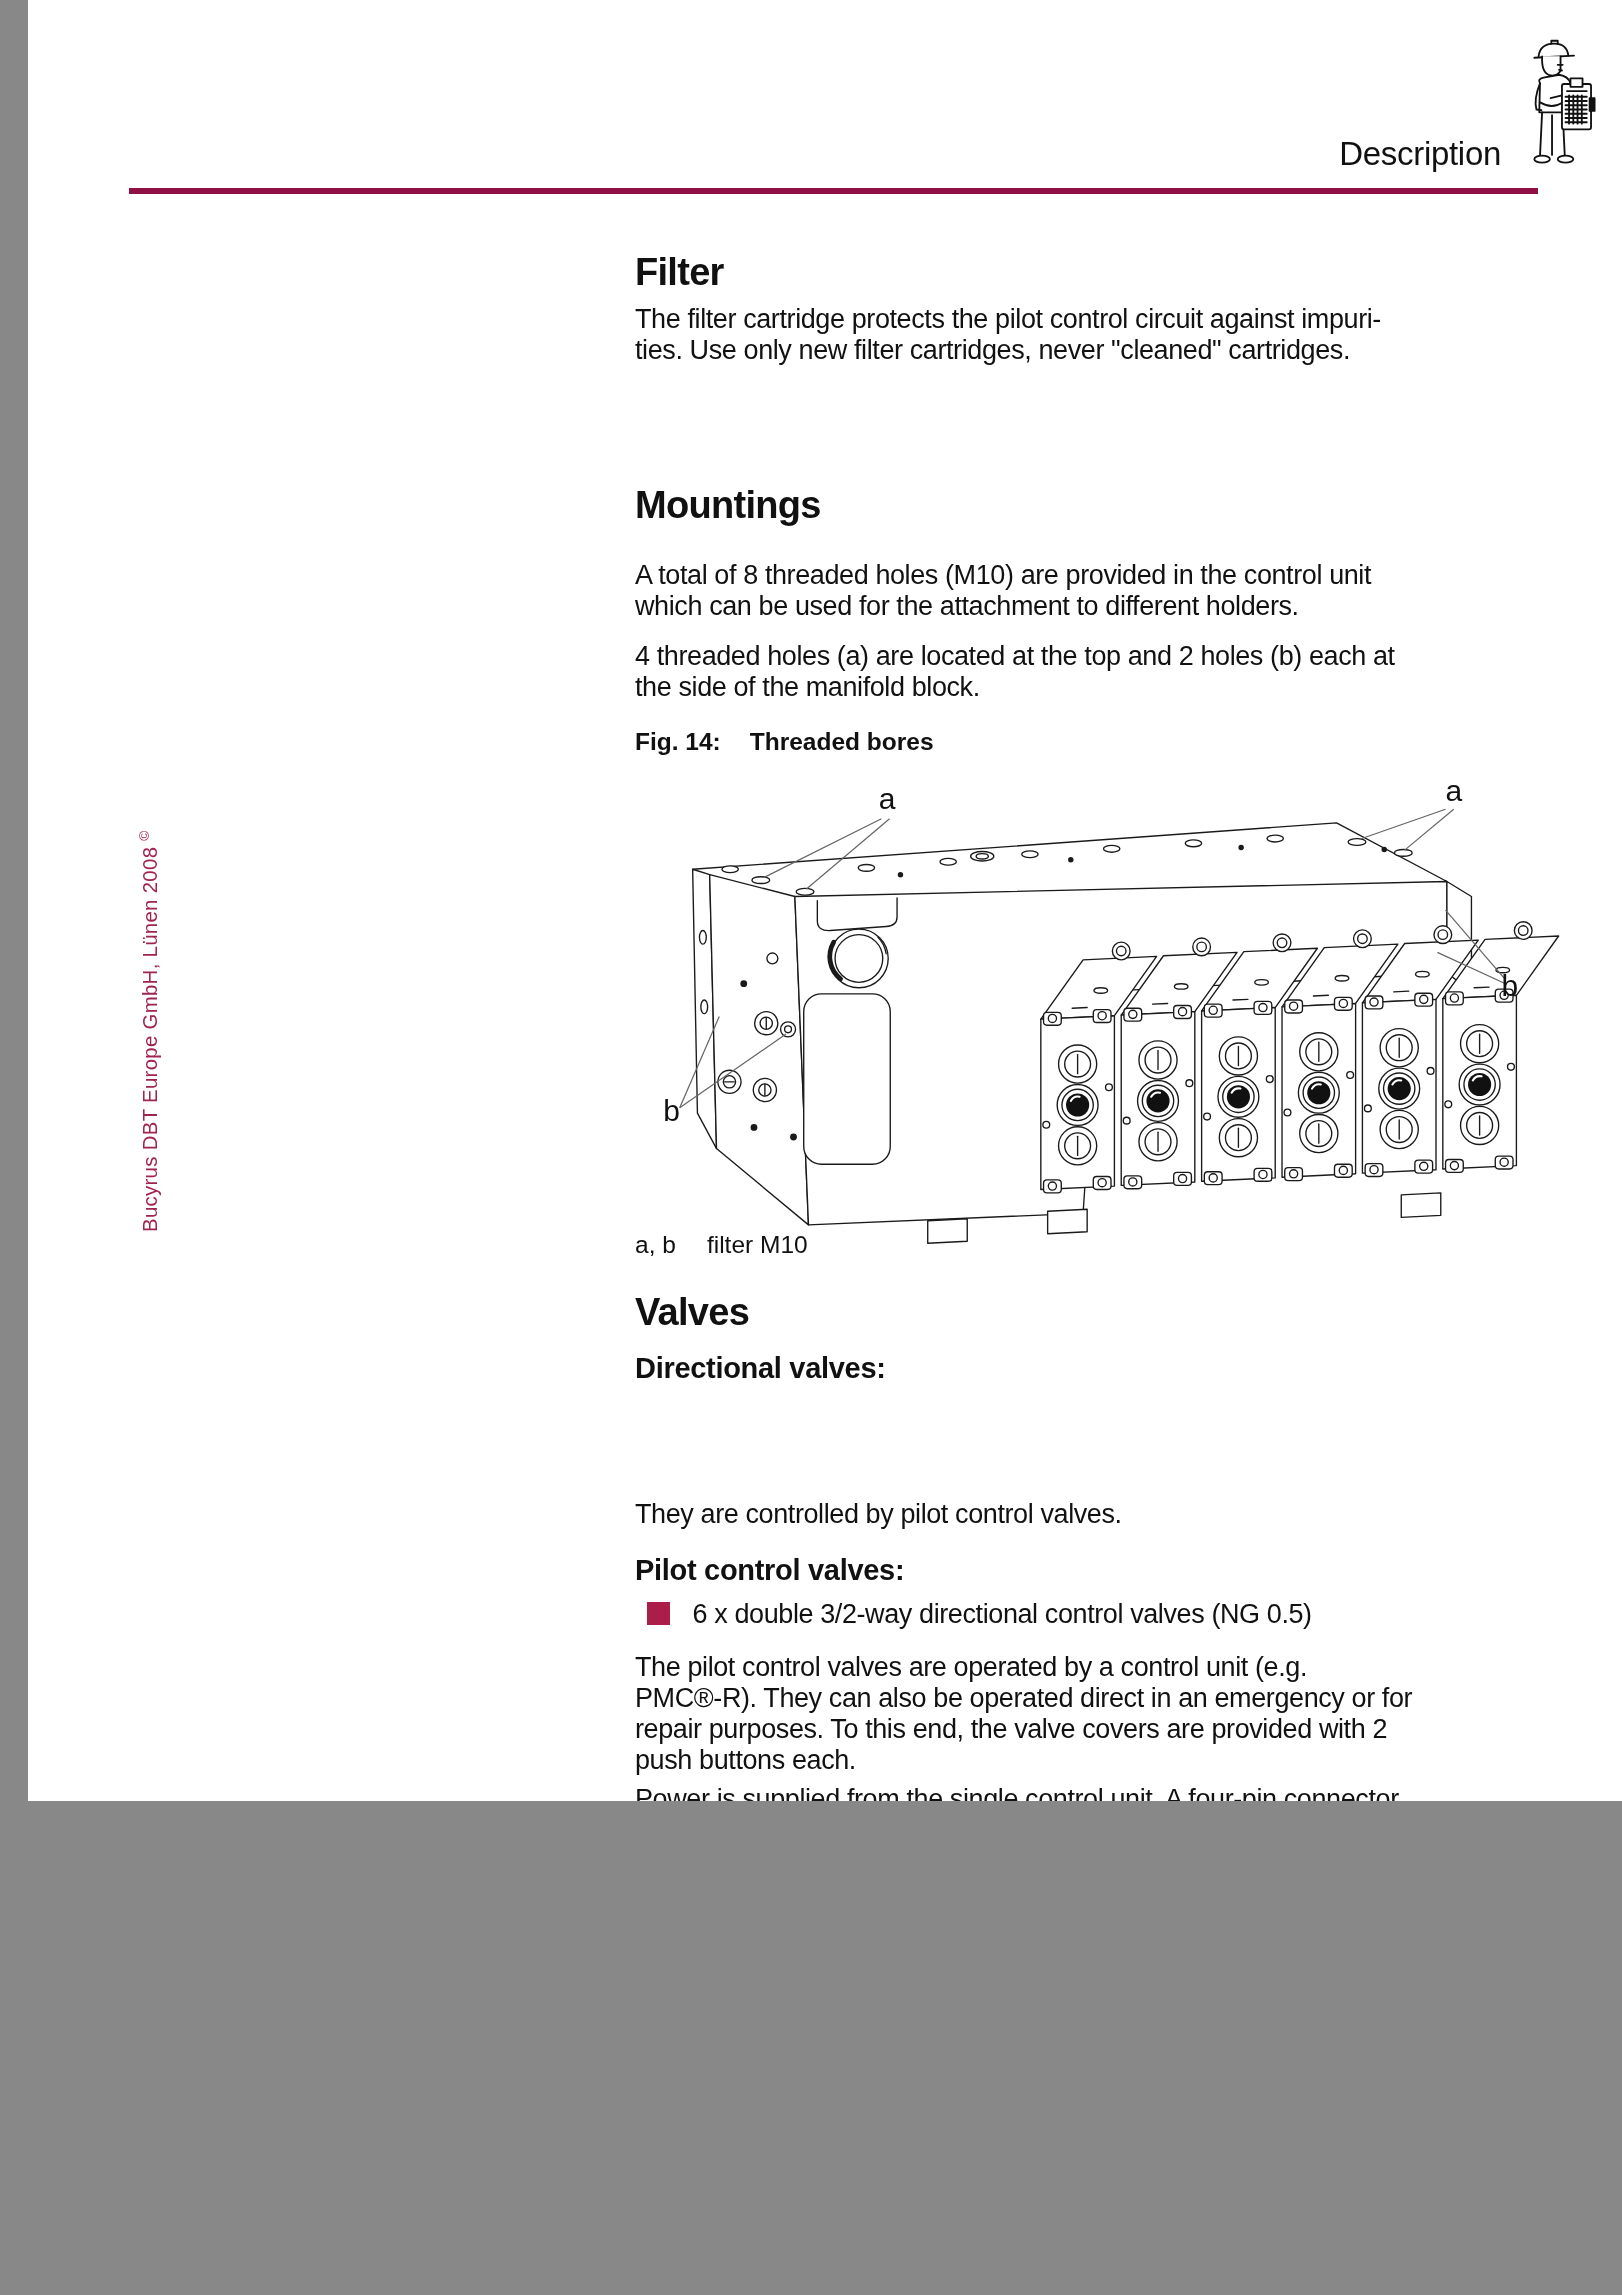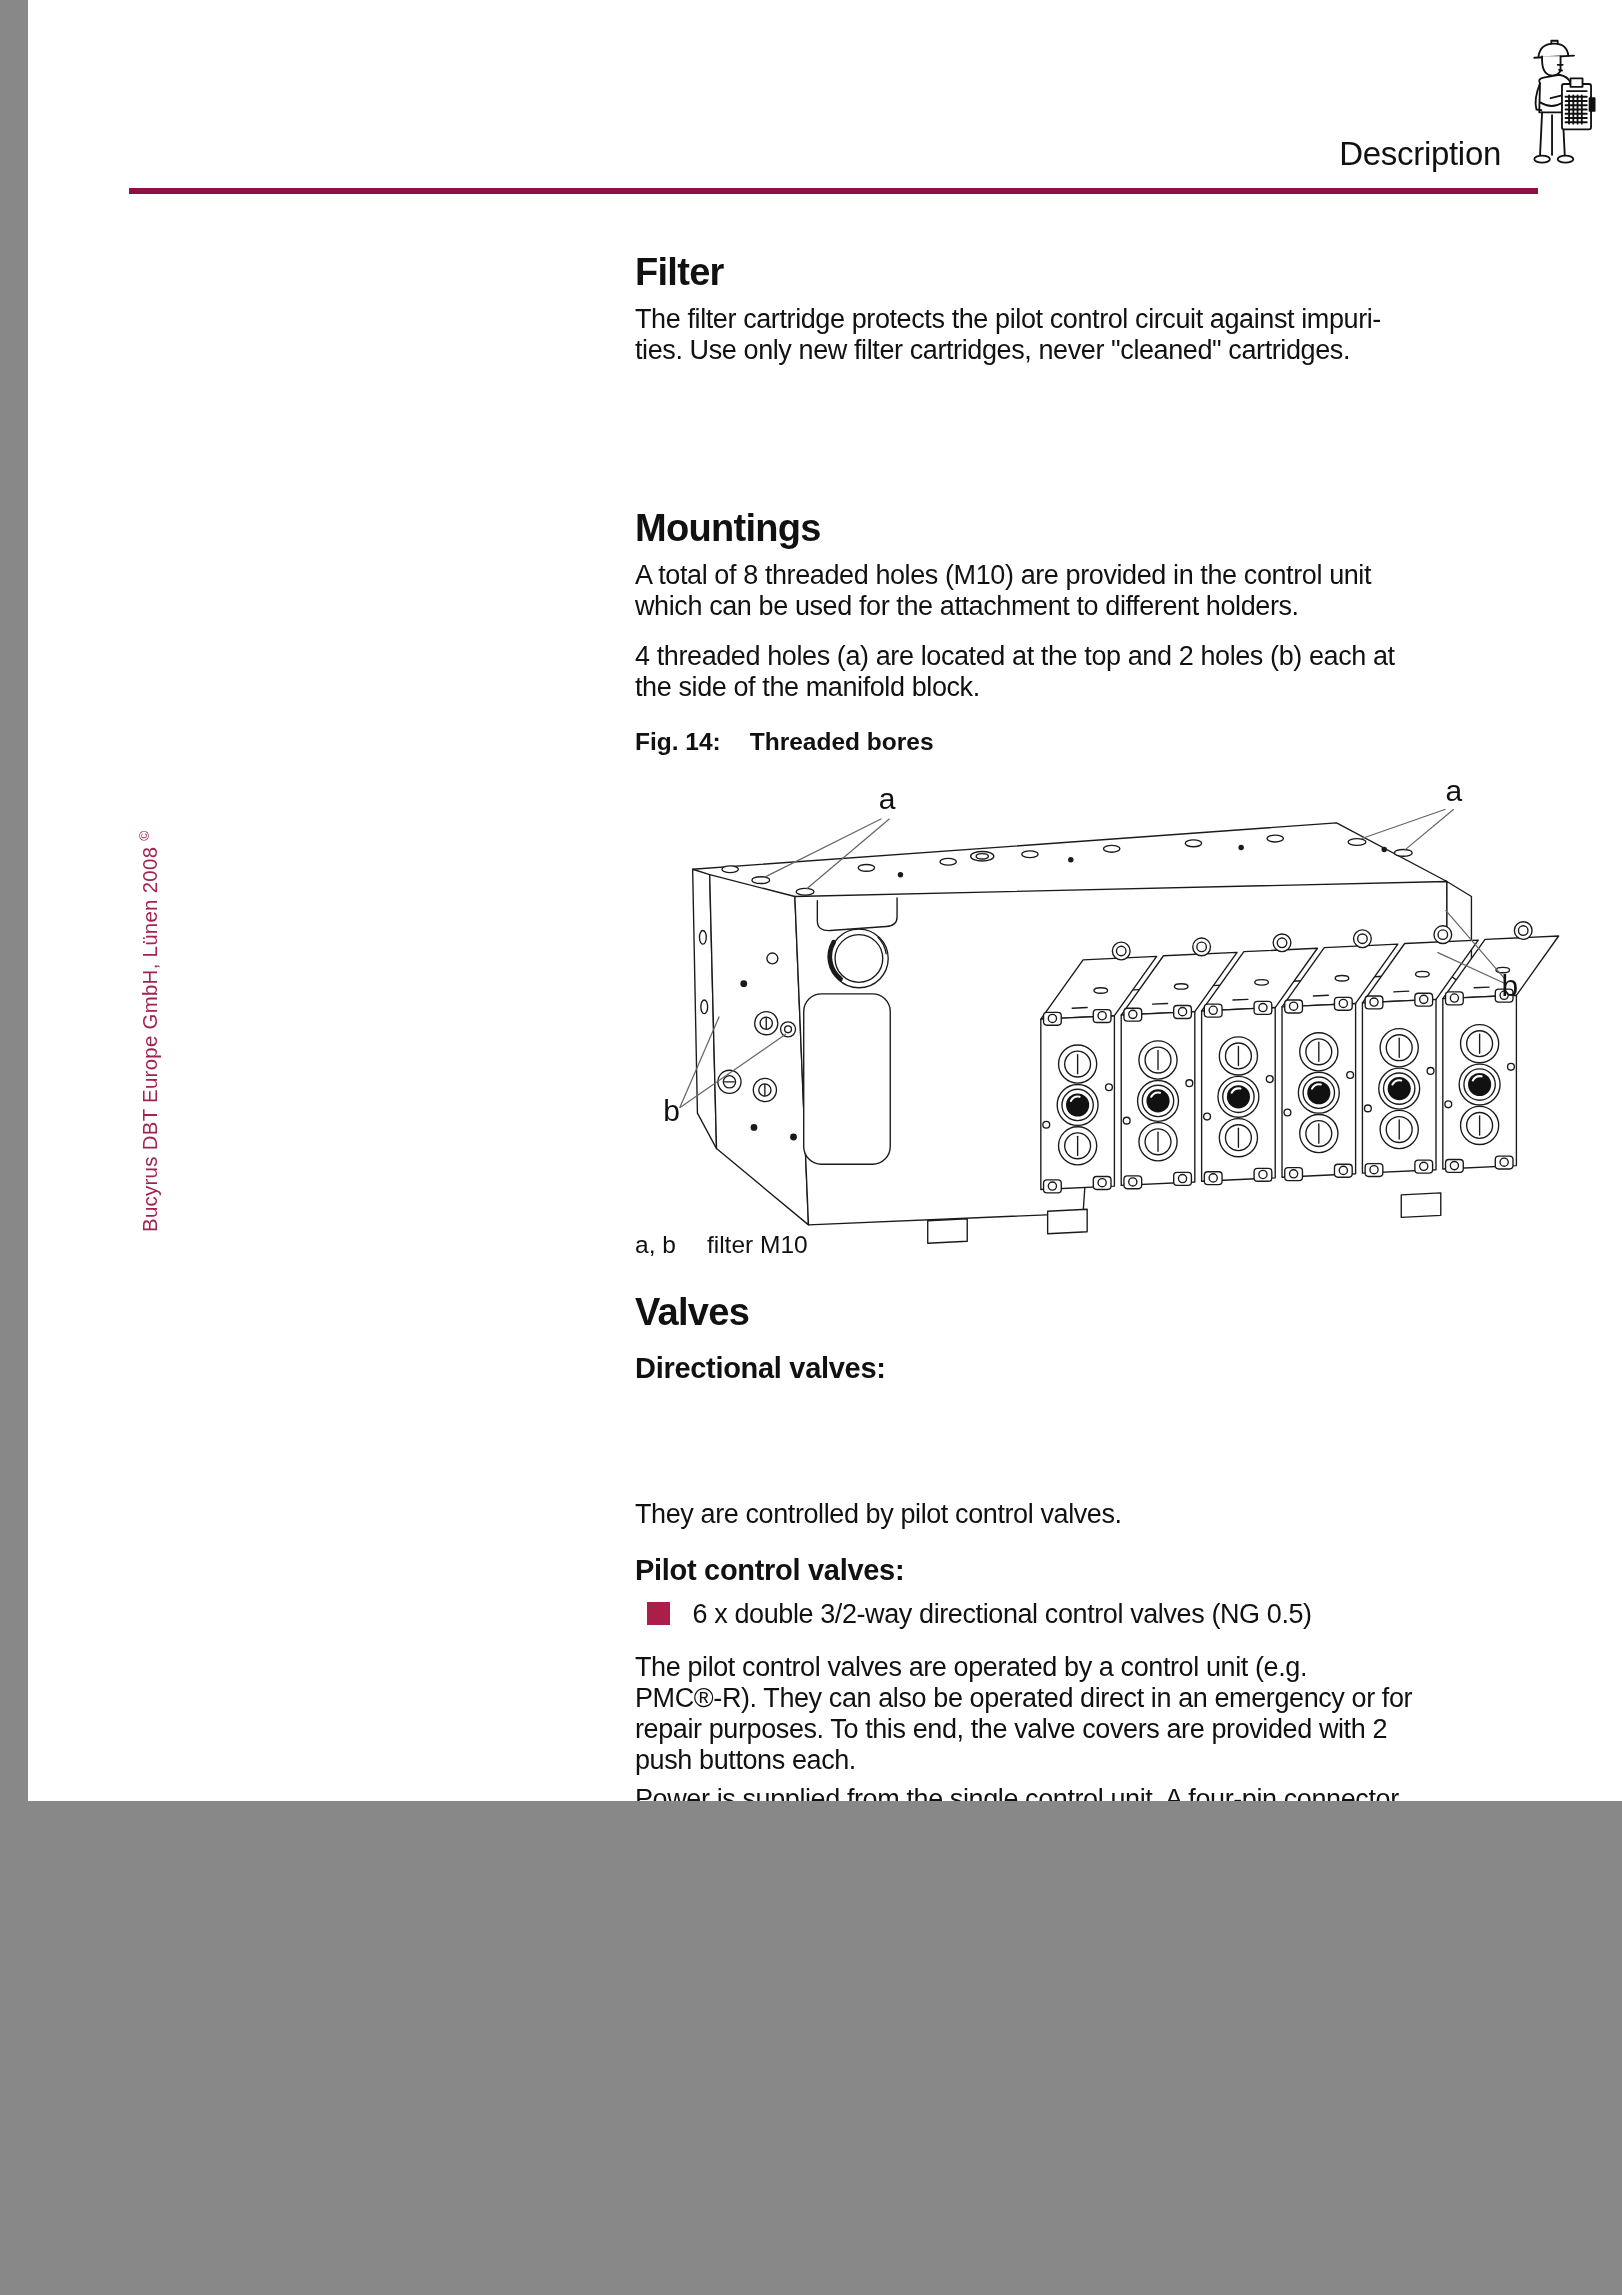--- a/index.html
+++ b/index.html
@@ -61,21 +61,21 @@
       <rect x="101" y="84" width="7" height="18" fill="#111"></rect>
     </g>
   </svg>
 
   <div class="rule" style="left:101px;top:188px;width:1409px;height:5.5px;"></div>
 
   <div class="h1" style="top:251px;">Filter</div>
   <div class="para" style="top:304px;">The filter cartridge protects the pilot control circuit against impuri-
 ties. Use only new filter cartridges, never "cleaned" cartridges.</div>
 
-  <div class="h1" style="top:507px;">Mountings</div>
+  <div class="h1" style="top:484px;">Mountings</div>
   <div class="para" style="top:560px;">A total of 8 threaded holes (M10) are provided in the control unit
 which can be used for the attachment to different holders.</div>
   <div class="para" style="top:641px;">4 threaded holes (a) are located at the top and 2 holes (b) each at
 the side of the manifold block.</div>
 
   <div class="figcap">
     <span>Fig. 14:</span><span class="cap2">Threaded bores</span>
   </div>
 
   <svg style="position:absolute;left:634px;top:767px;width:913px;height:477px;" viewBox="0 0 1340 700">

